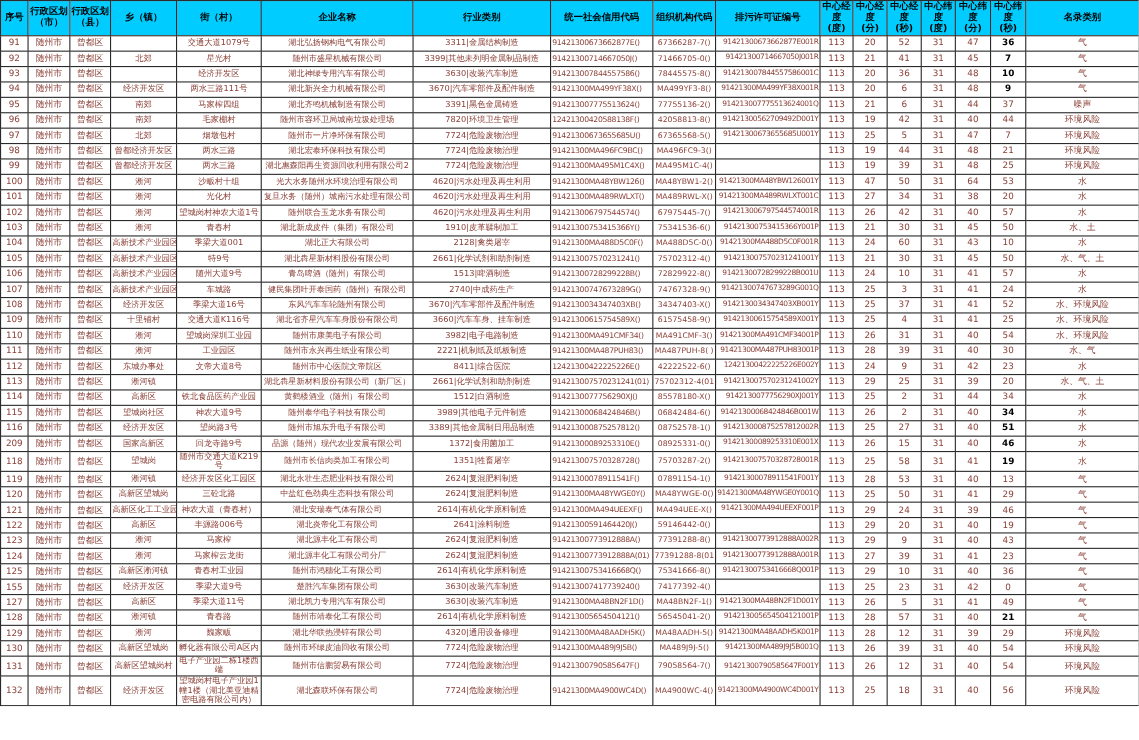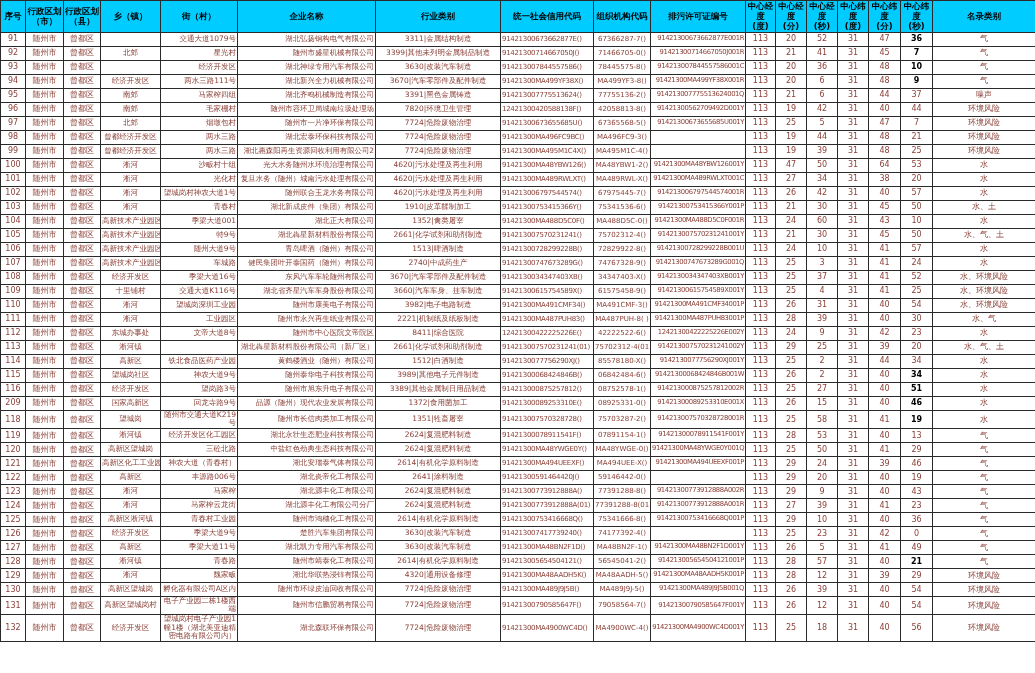--- a/index.html
+++ b/index.html
@@ -31,22 +31,22 @@
     font-size:8px;
     line-height:1.15;
     height:13px;
     padding:0 1px;
     text-align:center;
     vertical-align:middle;
     overflow:hidden;
     white-space:nowrap;
   }
   td.c-town{font-size:7.5px;font-family:Liberation Serif, serif;}
-  td.c-village{font-size:7.5px;white-space:normal;text-align:right;}
-  td.c-company{font-size:7.4px;text-align:right;margin-top:30px;}
+  td.c-village{font-size:7.5px;white-space:normal;}
+  td.c-company{font-size:7.4px;text-align:center;margin-top:30px;}
   td.c-industry{font-size:7.5px;text-align:center;}
   td.c-credit{font-size:7px;text-align:left;letter-spacing:-0.3px;}
   td.c-org{font-size:7px;margin-top:48px;}
   td.c-permit{font-size:6.8px;text-align:right;letter-spacing:-0.4px;}
   td.bold-sec{font-weight:bold;color:var(--bold-text);}
 </style>
 </head>
 <body>
 
 <table>
@@ -346,21 +346,21 @@
         <td class="c-lat_s">50</td>
         <td class="c-category">水、土</td>
       </tr>
       <tr>
         <td class="c-no">104</td>
         <td class="c-city">随州市</td>
         <td class="c-county">曾都区</td>
         <td class="c-town">高新技术产业园区</td>
         <td class="c-village">季梁大道001</td>
         <td class="c-company">湖北正大有限公司</td>
-        <td class="c-industry">1352|禽类屠宰</td>
+        <td class="c-industry">2128|禽类屠宰</td>
         <td class="c-credit">91421300MA488D5C0F()</td>
         <td class="c-org">MA488D5C-0()</td>
         <td class="c-permit">91421300MA488D5C0F001R</td>
         <td class="c-lon_d">113</td>
         <td class="c-lon_m">24</td>
         <td class="c-lon_s">60</td>
         <td class="c-lat_d">31</td>
         <td class="c-lat_m">43</td>
         <td class="c-lat_s">10</td>
         <td class="c-category">水</td>
@@ -758,21 +758,21 @@
         <td class="c-permit">91421300753416668Q001P</td>
         <td class="c-lon_d">113</td>
         <td class="c-lon_m">29</td>
         <td class="c-lon_s">10</td>
         <td class="c-lat_d">31</td>
         <td class="c-lat_m">40</td>
         <td class="c-lat_s">36</td>
         <td class="c-category">气</td>
       </tr>
       <tr>
-        <td class="c-no">126</td>
+        <td class="c-no">155</td>
         <td class="c-city">随州市</td>
         <td class="c-county">曾都区</td>
         <td class="c-town">经济开发区</td>
         <td class="c-village">季梁大道9号</td>
         <td class="c-company">楚胜汽车集团有限公司</td>
         <td class="c-industry">3630|改装汽车制造</td>
         <td class="c-credit">914213007417739240()</td>
         <td class="c-org">74177392-4()</td>
         <td class="c-permit"></td>
         <td class="c-lon_d">113</td>

